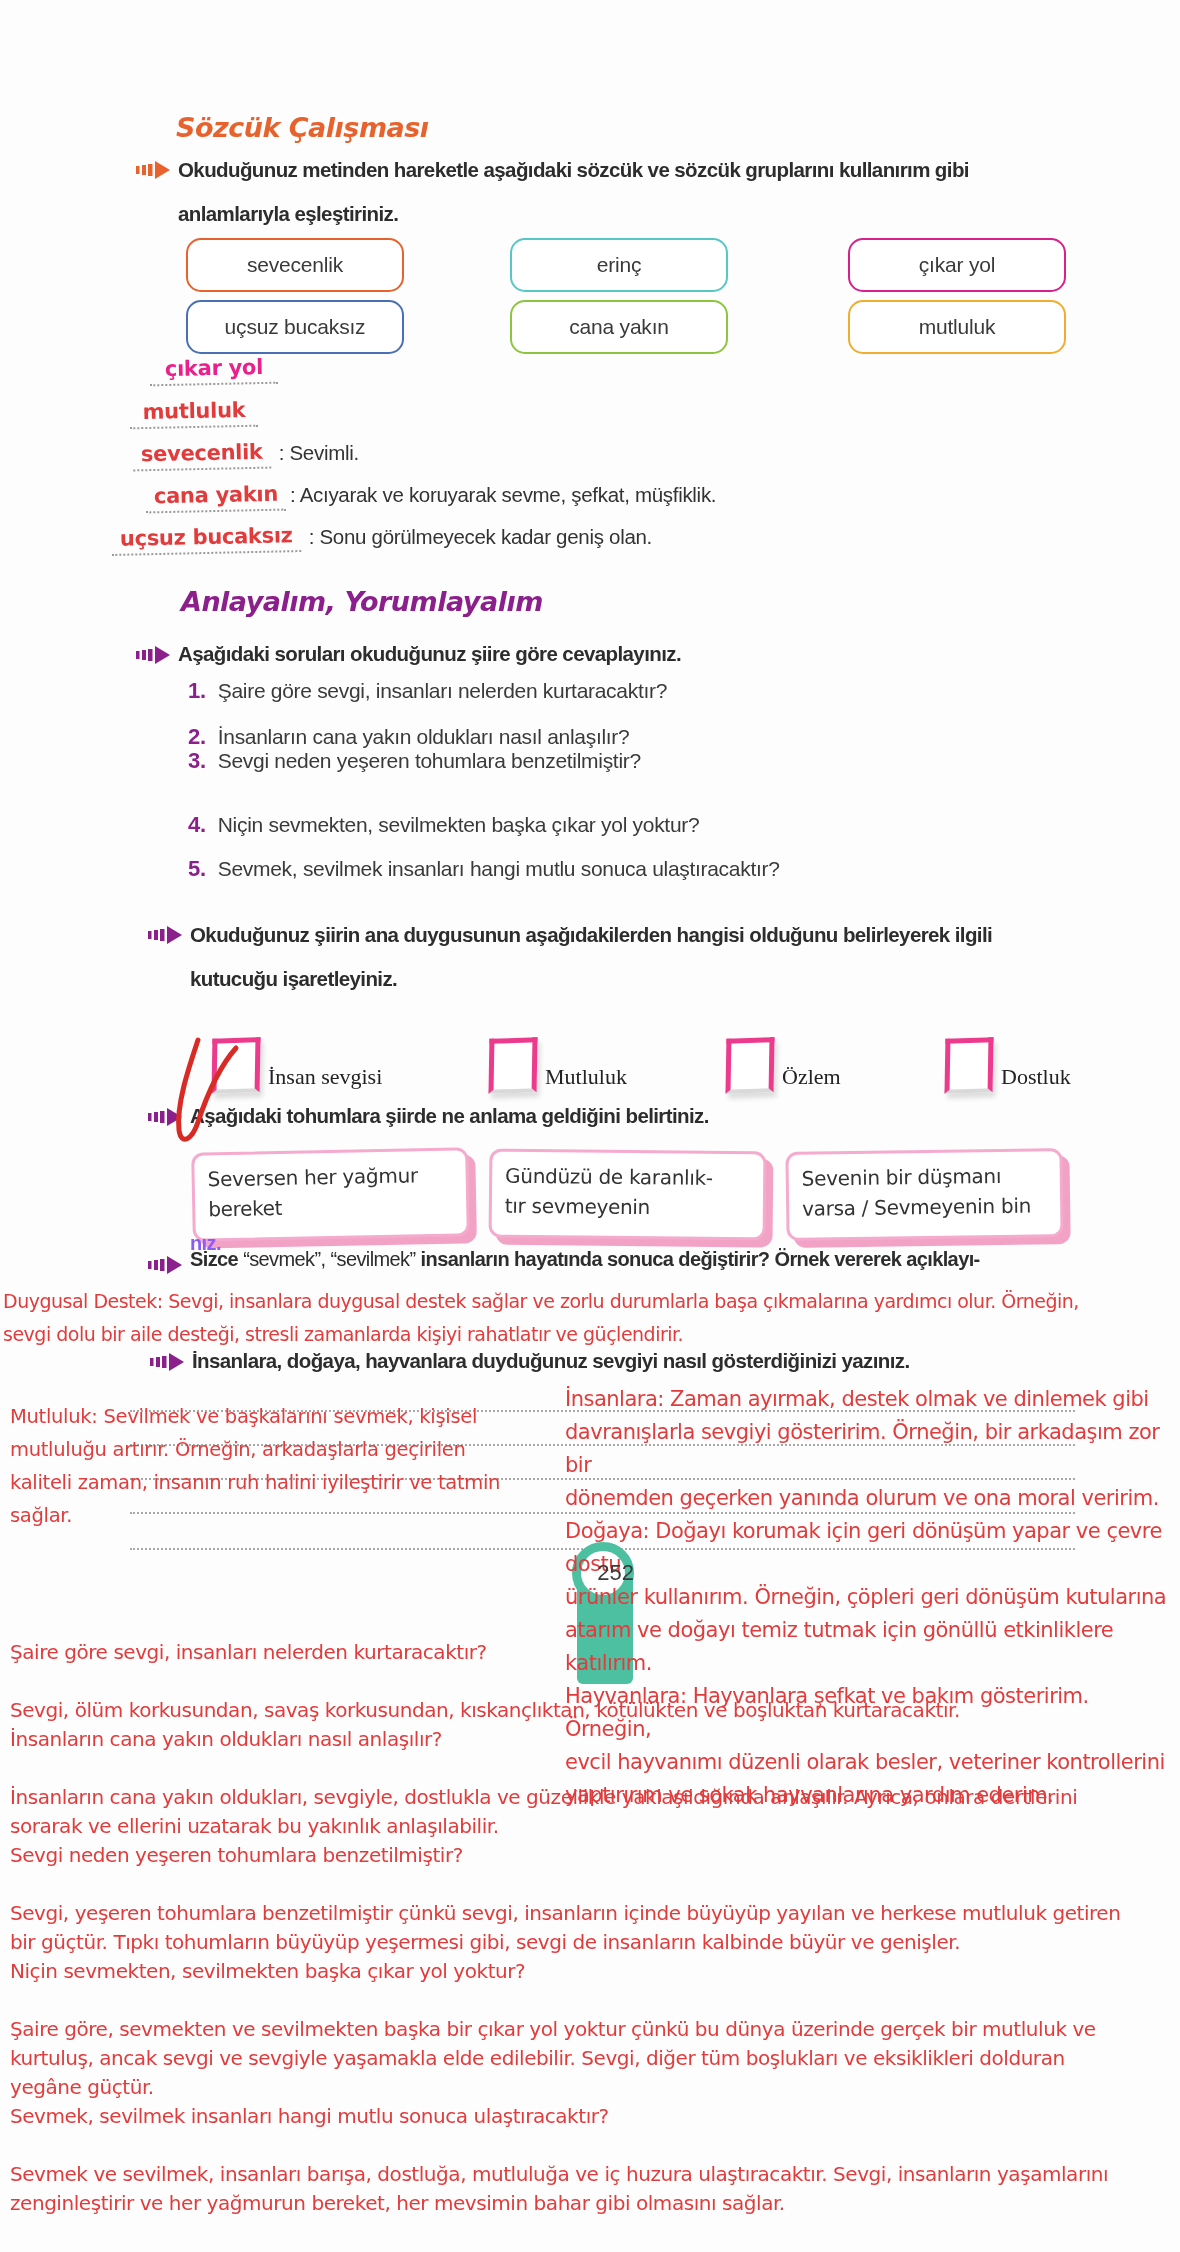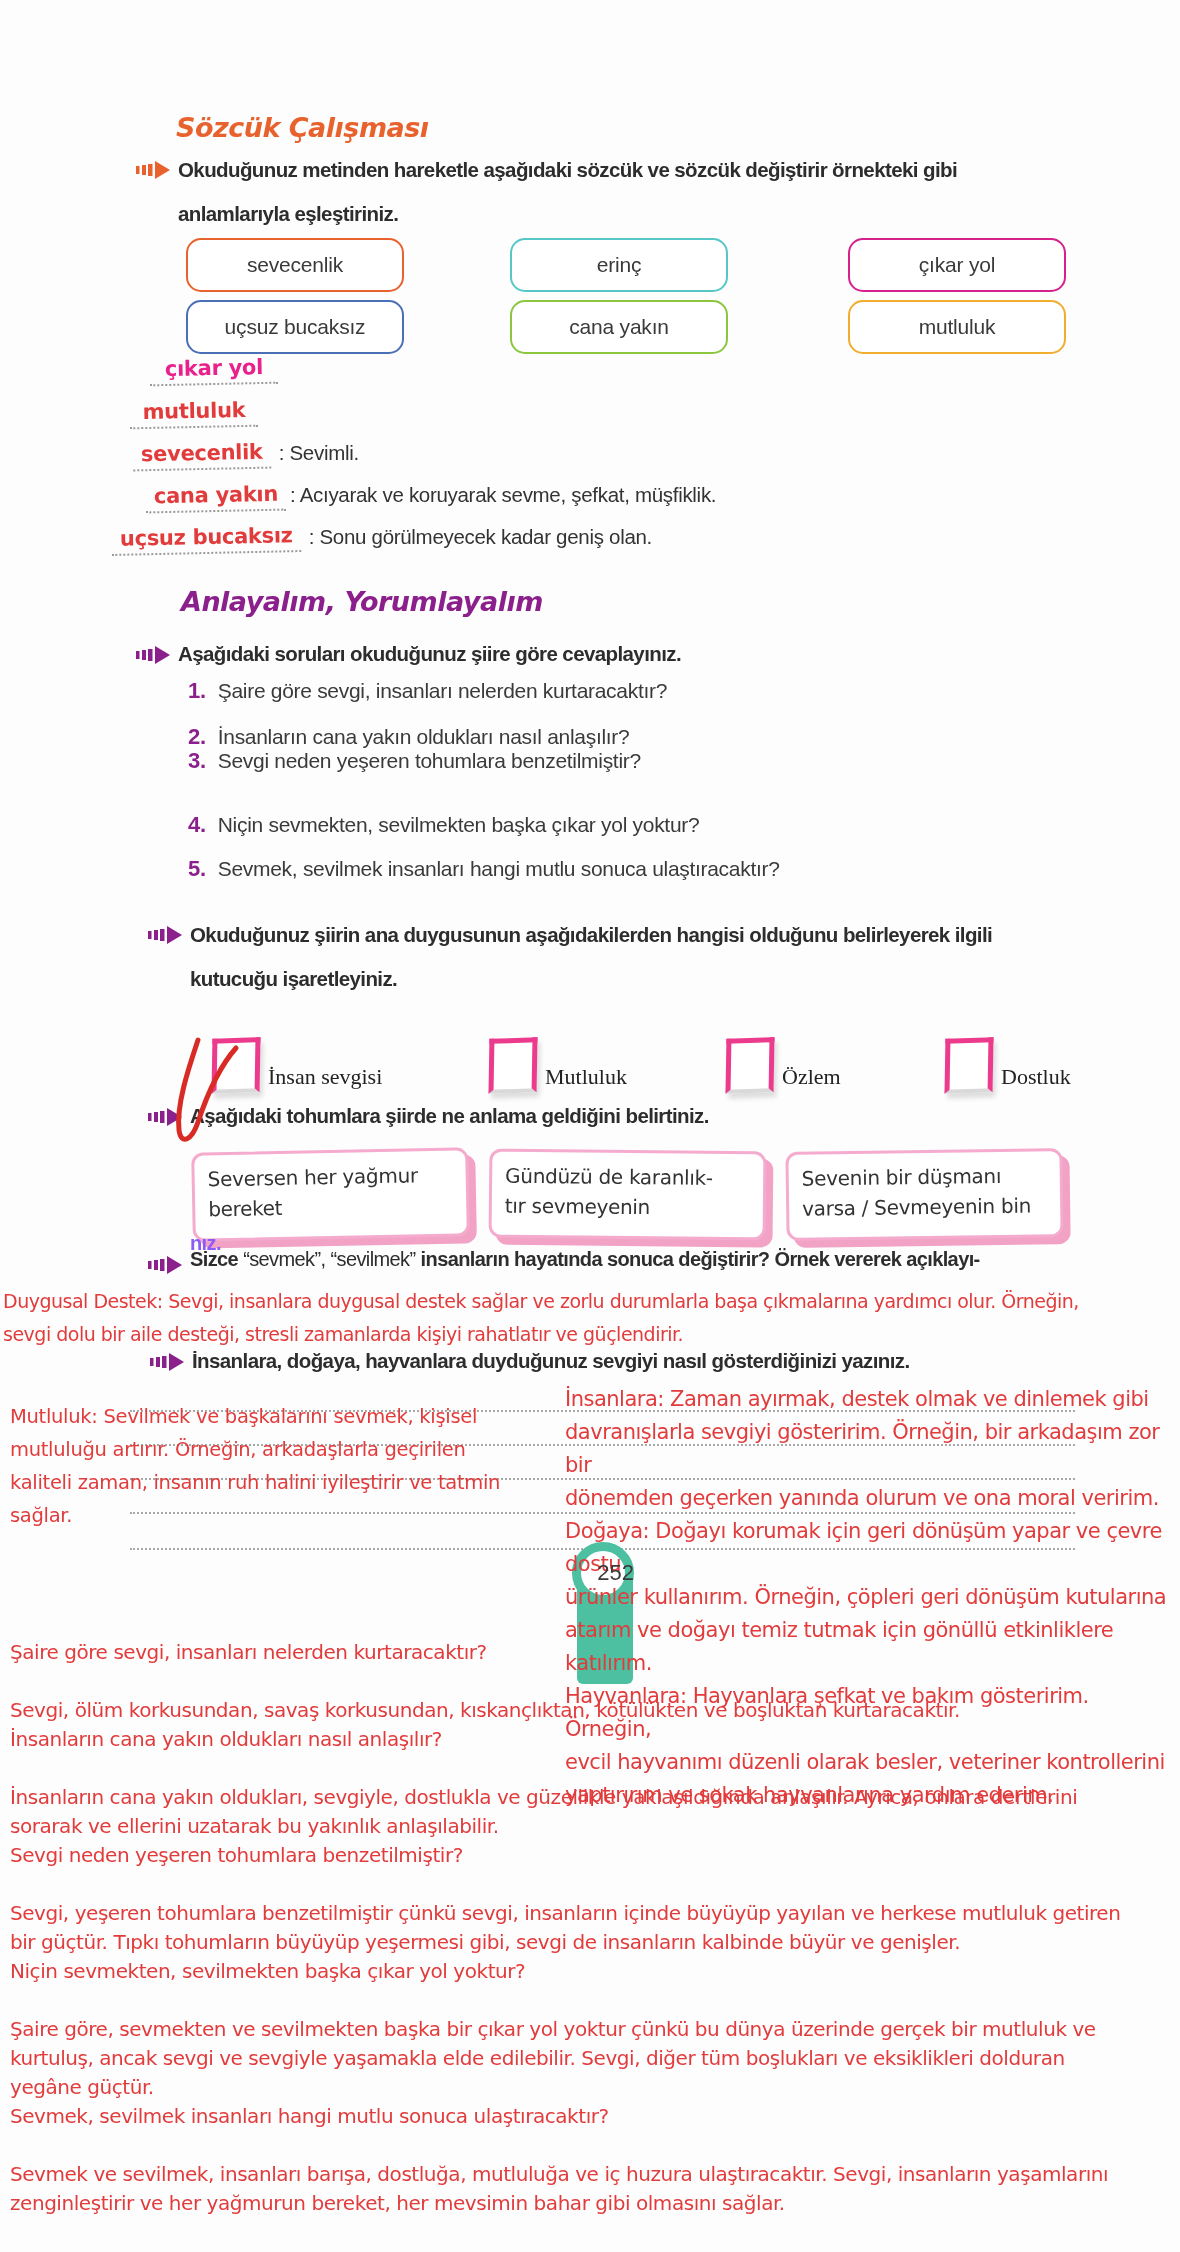--- a/index.html
+++ b/index.html
@@ -63,21 +63,21 @@
 <body>
 
 <div class="abs sec-title orange" style="left:176px;top:112px">Sözcük Çalışması</div>
 
 <svg class="abs arrow orange" style="left:136px;top:161px" width="34" height="18" viewBox="0 0 34 18" fill="currentColor">
     <rect x="0" y="5" width="3.5" height="8"></rect>
     <rect x="6" y="4" width="4" height="10"></rect>
     <rect x="12" y="3" width="4.5" height="12"></rect>
     <polygon points="19,0 34,9 19,18"></polygon>
   </svg>
-<div class="abs instr" style="left:178px;top:148px;width:905px">Okuduğunuz metinden hareketle aşağıdaki sözcük ve sözcük değiştirir örnekteki gibi
+<div class="abs instr" style="left:178px;top:148px;width:905px">Okuduğunuz metinden hareketle aşağıdaki sözcük ve sözcük gruplarını kullanırım gibi
 anlamlarıyla eşleştiriniz.</div>
 
 <div class="wbox" style="left:186px;top:238px;border-color:#E8622D">sevecenlik</div>
 <div class="wbox" style="left:510px;top:238px;border-color:#56C6C6">erinç</div>
 <div class="wbox" style="left:848px;top:238px;border-color:#D6218C">çıkar yol</div>
 <div class="wbox" style="left:186px;top:300px;border-color:#4A6FB5">uçsuz bucaksız</div>
 <div class="wbox" style="left:510px;top:300px;border-color:#8CC63F">cana yakın</div>
 <div class="wbox" style="left:848px;top:300px;border-color:#F0AD2E">mutluluk</div>
 
 <div class="defrow" style="left:150px;top:356px">

